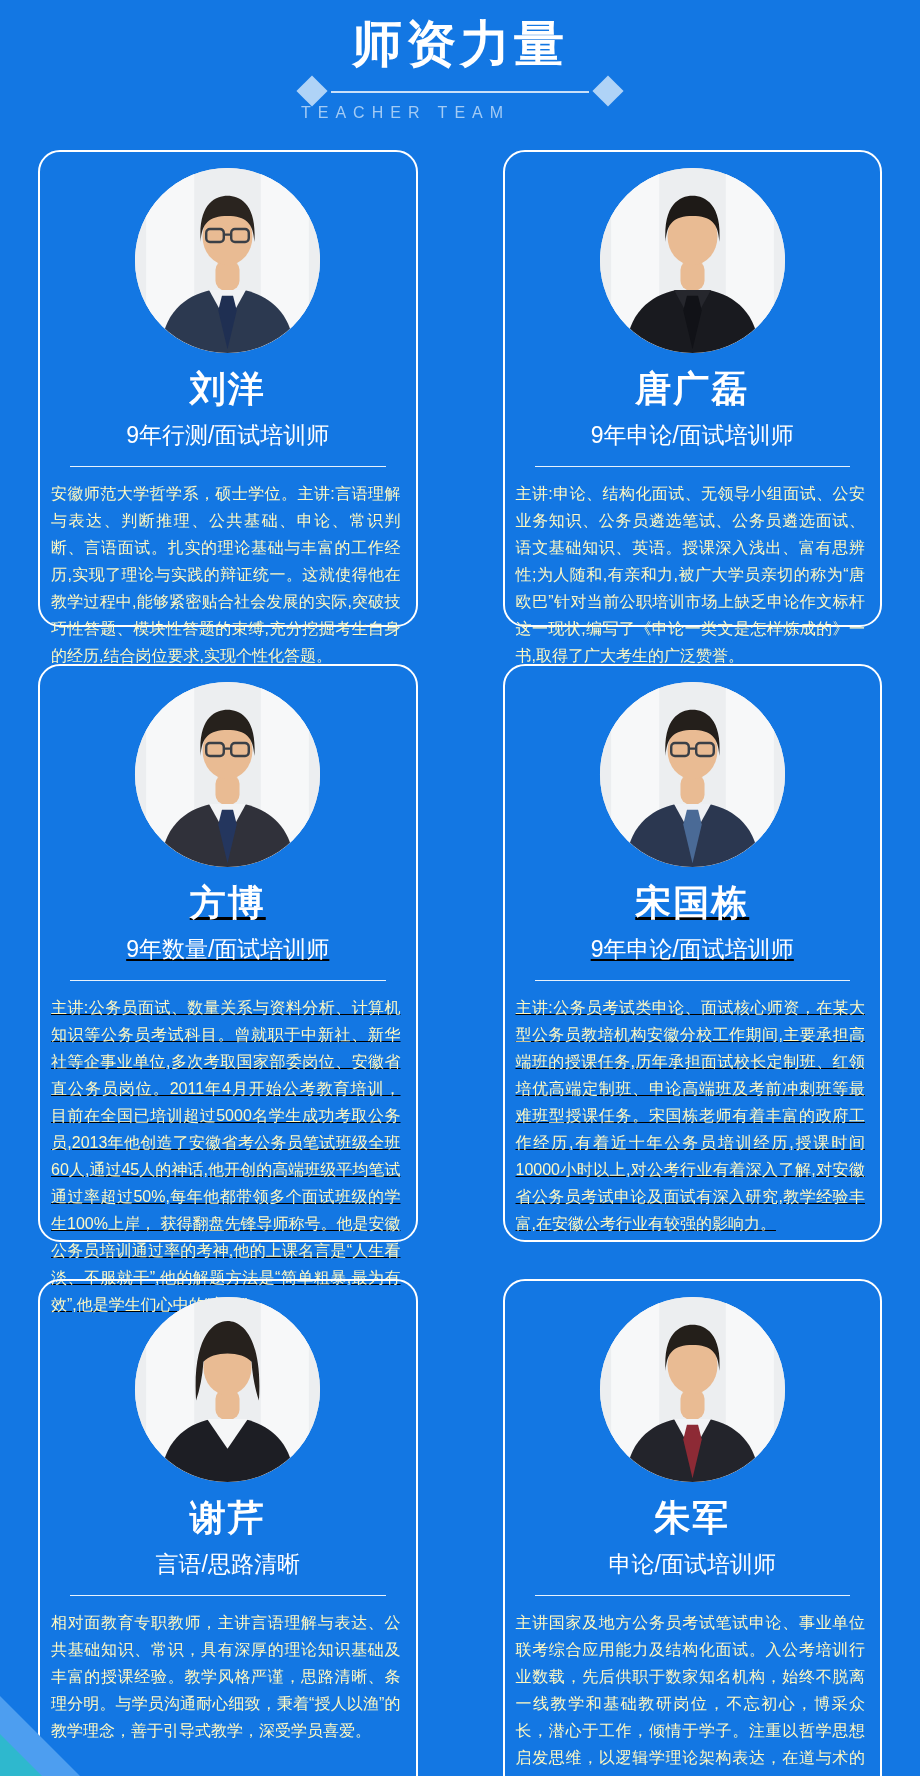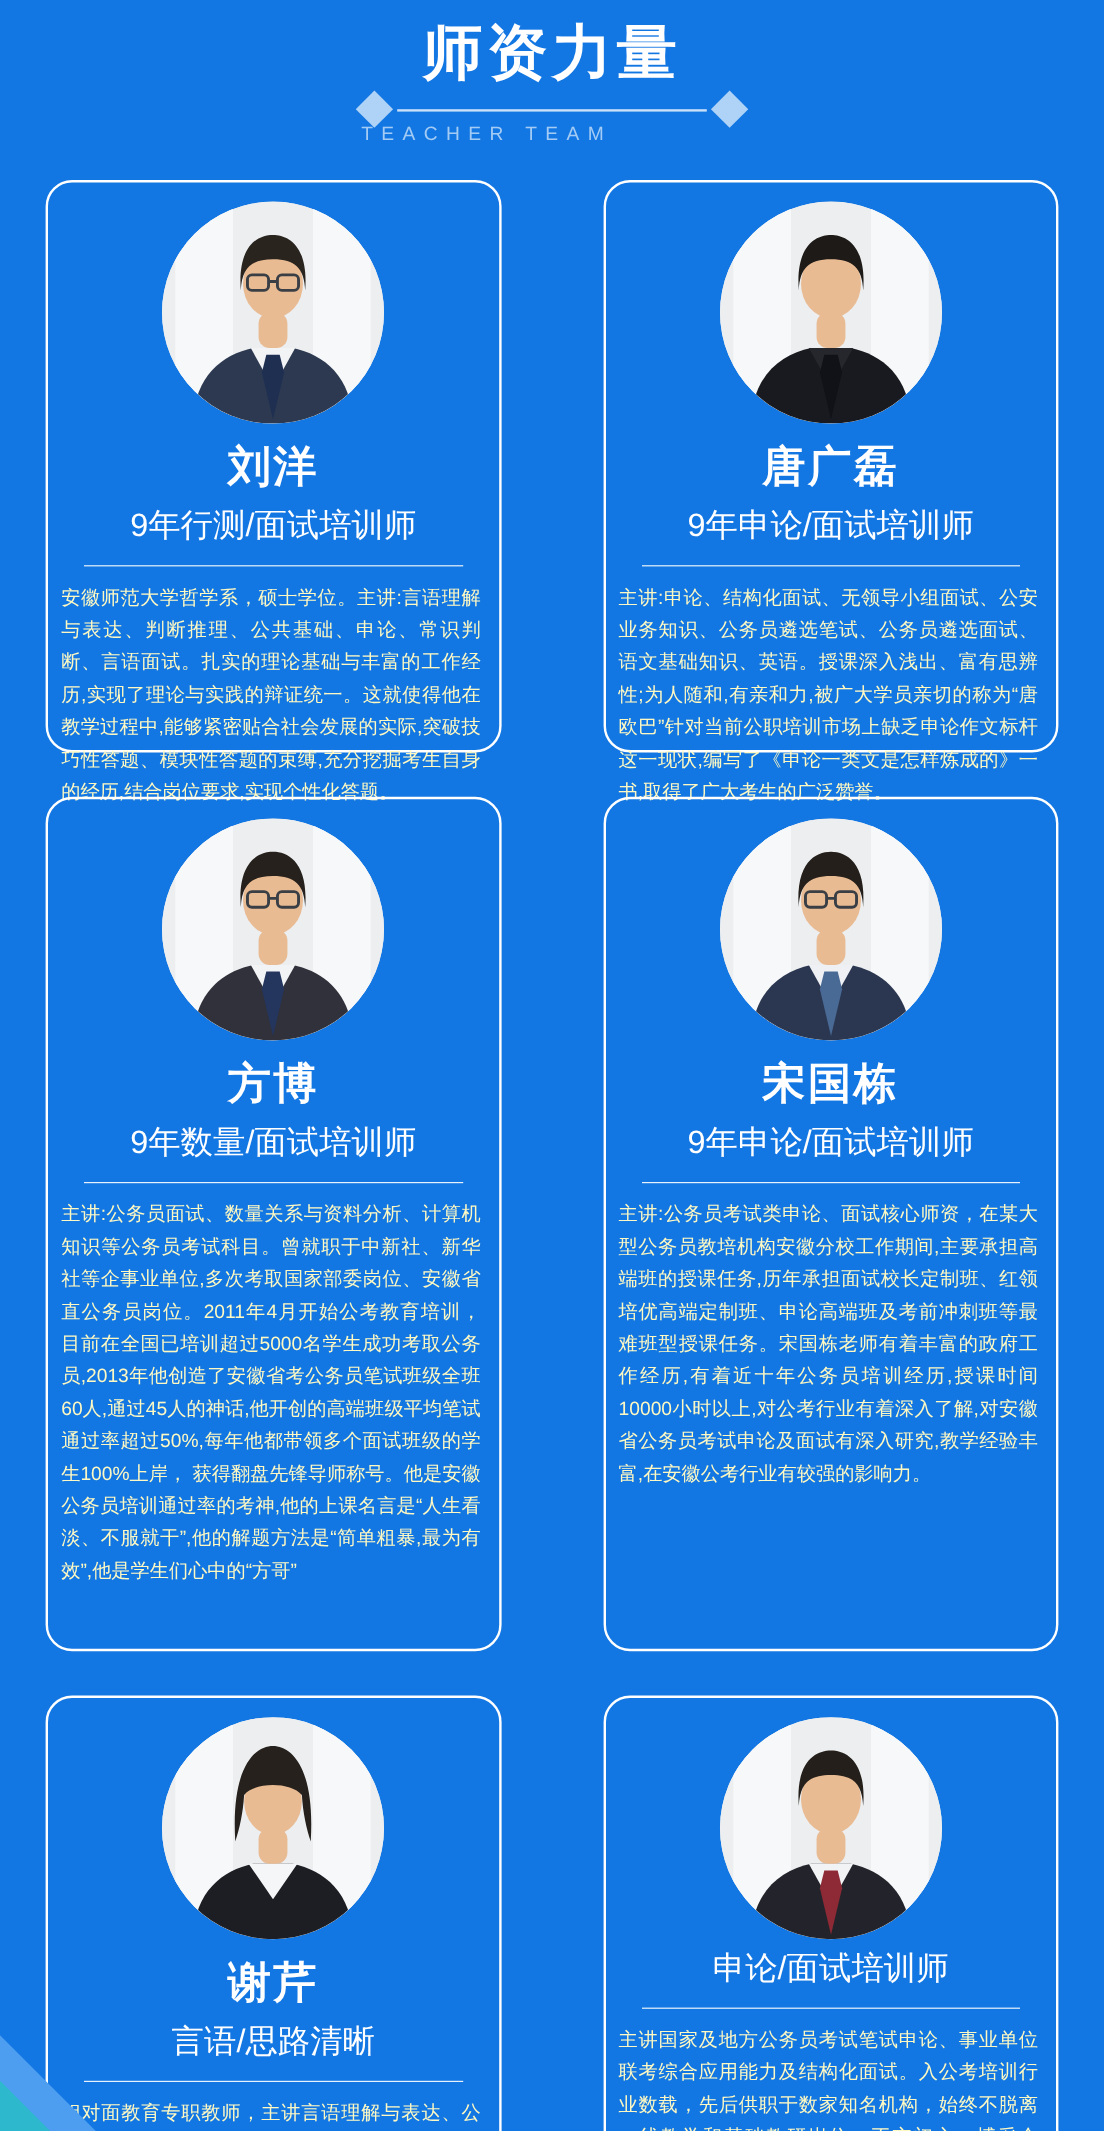--- a/index.html
+++ b/index.html
@@ -26,29 +26,29 @@
   }
   
   .cards{margin:0 38px;}
   .row{display:flex;gap:85px;margin-bottom:37px;}
   .card{
     flex:1;box-sizing:border-box;
     border:2px solid #ffffff;border-radius:22px;
     text-align:center;
   }
   .row-1 .card{height:477px;}
-  .row-2 .card{height:712px;}
+  .row-2 .card{height:578px;text-decoration:underline;}
   .row-3 .card{height:528px;}
   .photo{
     width:185px;height:185px;border-radius:50%;
     margin:16px auto 0;overflow:hidden;background:#eceef0;
   }
   .photo svg{display:block;width:185px;height:185px;}
   .t-name{margin-top:12px;font-size:36px;font-weight:bold;color:#ffffff;letter-spacing:2px;}
-  .t-role{margin-top:6px;font-size:27px;color:#ffffff;}
+  .t-role{margin-top:6px;font-size:23px;color:#ffffff;}
   .divider{margin:15px 30px 13px;height:1px;background:rgba(255,255,255,0.9);}
   .t-desc{
     margin:0 15px 0 11px;text-align:justify;
     color:#fef9c3;font-size:16px;line-height:27px;
   }
   
   .av .bg{fill:#eceef0;}
   .av .pane{fill:#f7f8f9;}
   .av .face,.av .neck{fill:#e9bb93;}
   .av1 .suit{fill:#2c3950;} .av1 .shirt{fill:#f2f3f5;} .av1 .tie{fill:#1f2f52;} .av1 .hair{fill:#2a241f;}
@@ -206,20 +206,21 @@
           <rect class="pane" x="6" y="0" width="26" height="100"></rect>
             <rect class="pane" x="68" y="0" width="26" height="100"></rect>
           <path class="suit" d="M14,101 C14,79 27,69 41,66 L59,66 C73,69 86,79 86,101 Z"></path>
           <polygon class="shirt" points="40,66 60,66 50,84"></polygon>
           <path class="tie" d="M47,69 L53,69 L55,77 L50,98 L45,77 Z"></path>
           <rect class="neck" x="43.5" y="50" width="13" height="16" rx="5"></rect>
           <ellipse class="face" cx="50" cy="37" rx="13.5" ry="15.5"></ellipse>
           <path class="hair" d="M35.5,40 C34,20 43,15 50,15 C57,15 66,20 64.5,40 C64,30 60,26 50,26 C40,26 36,30 35.5,40 Z"></path>
         </svg>
       </div>
+      <div class="t-name">朱军</div>
       <div class="t-role">申论/面试培训师</div>
       <div class="divider"></div>
       <div class="t-desc">主讲国家及地方公务员考试笔试申论、事业单位联考综合应用能力及结构化面试。入公考培训行业数载，先后供职于数家知名机构，始终不脱离一线教学和基础教研岗位，不忘初心，博采众长，潜心于工作，倾情于学子。注重以哲学思想启发思维，以逻辑学理论架构表达，在道与术的结合上不断精进。</div>
     </div>
   </div>
 
 </div>
 
 <div class="corner-band"></div>
 <div class="corner-teal"></div>

